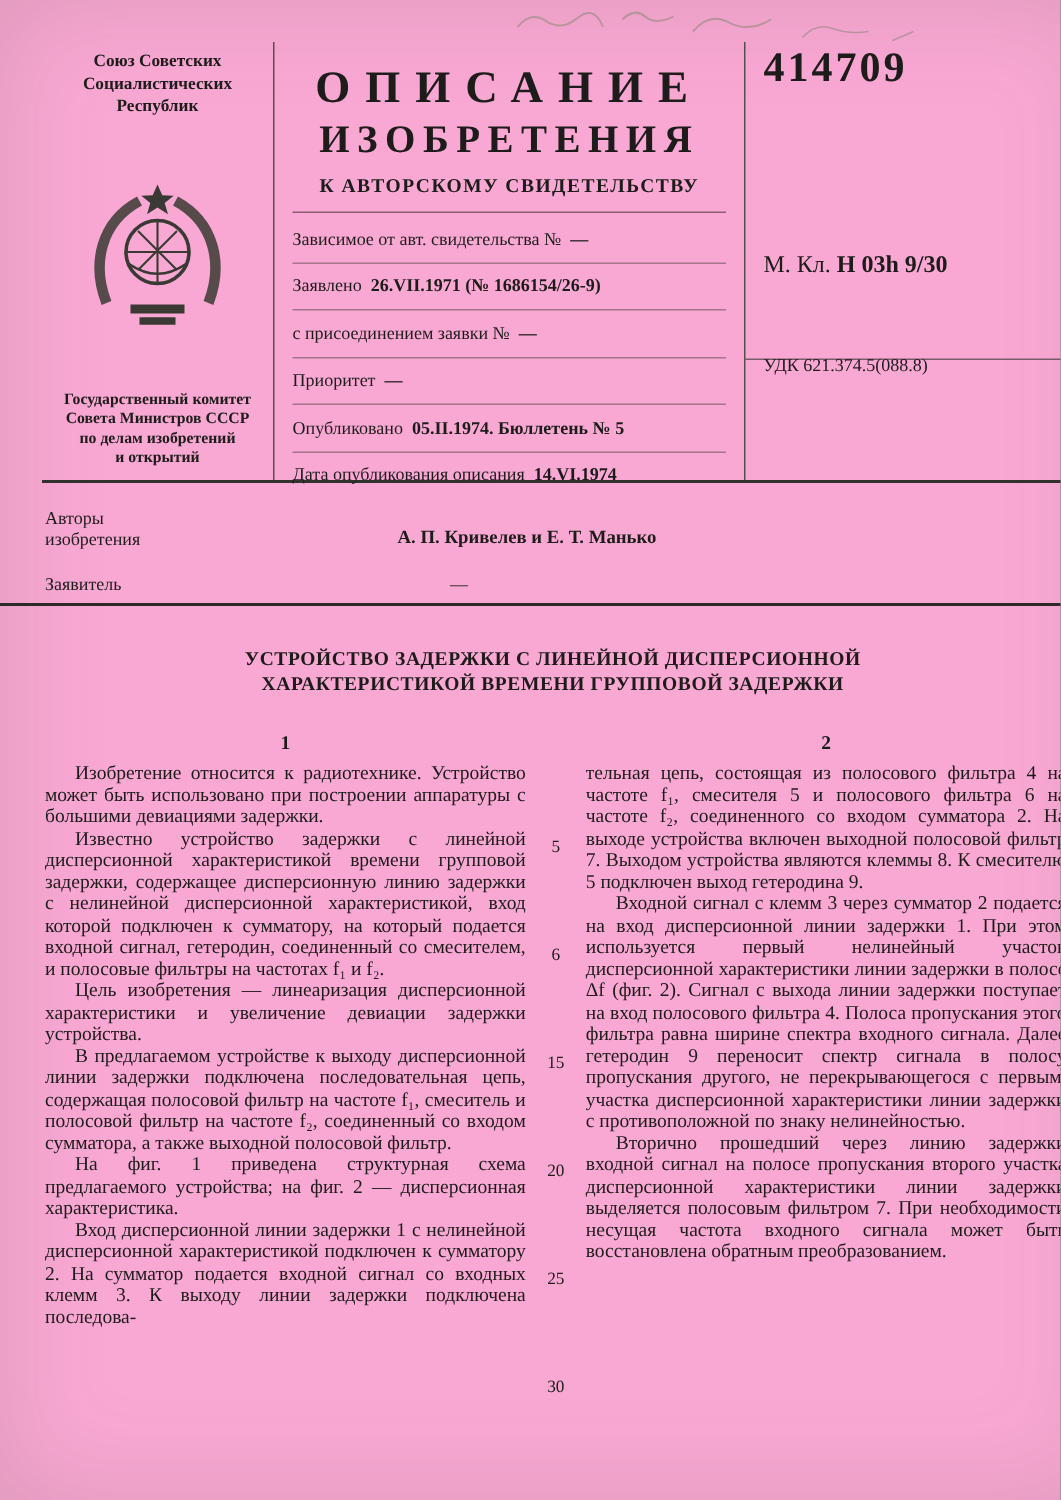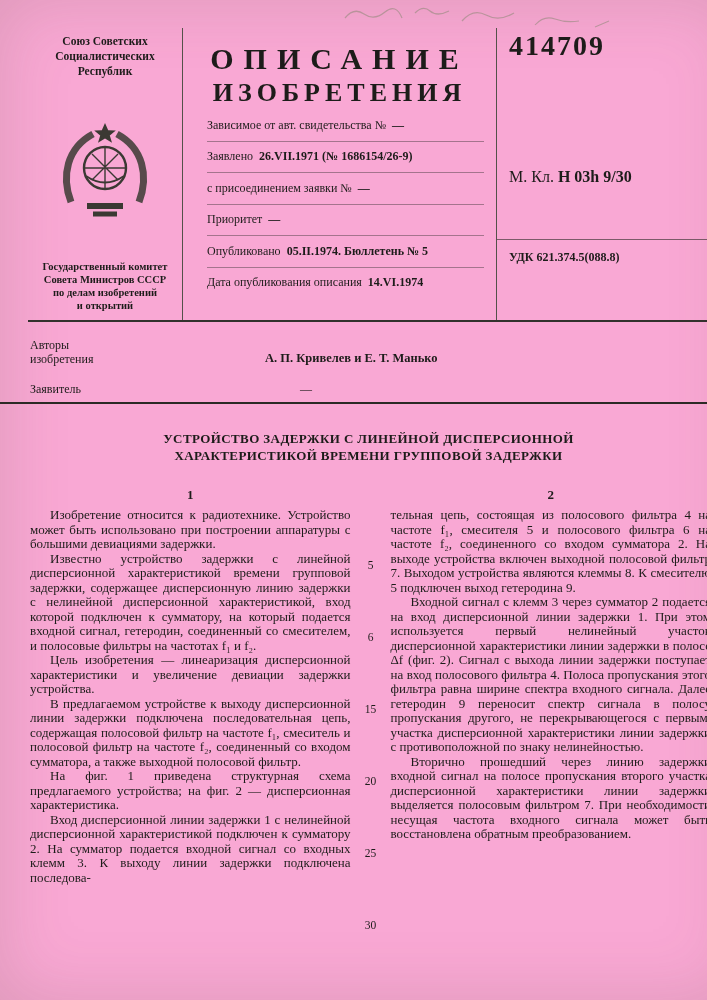--- a/index.html
+++ b/index.html
@@ -16,31 +16,31 @@
   .h-left{width:154px;display:flex;flex-direction:column;align-items:center;
     justify-content:space-between;padding:6px 4px 8px;box-sizing:border-box;text-align:center;}
   .union{font-size:11.5px;font-weight:bold;line-height:15px;white-space:pre-line;}
   .committee{font-size:10.5px;font-weight:bold;line-height:13px;white-space:pre-line;}
   .h-center{flex:1;border-left:1.5px solid #55514a;border-right:1.5px solid #55514a;
     box-sizing:border-box;padding:0 12px;position:relative;}
   .t1{font-size:30px;font-weight:bold;letter-spacing:10px;text-align:center;margin-top:14px;}
   .t2{font-size:26px;font-weight:bold;letter-spacing:5px;text-align:center;margin-top:2px;}
   .t3{font-size:13px;font-weight:bold;letter-spacing:1px;text-align:center;
     margin-top:8px;padding-bottom:9px;border-bottom:1px solid rgba(40,38,34,.55);}
-  .fields{margin-top:2px;margin-left:12px;}
+  .fields{margin-top:2px;}
   .field-row{height:30.5px;display:flex;align-items:center;gap:6px;font-size:12px;
     border-bottom:1px solid rgba(40,38,34,.4);}
   .field-row:last-child{border-bottom:none;}
   .f-value{font-weight:bold;}
   .h-right{width:212px;position:relative;box-sizing:border-box;}
   .pat-no{position:absolute;top:2px;left:12px;font-size:28px;font-weight:bold;letter-spacing:2px;}
   .class-row{position:absolute;top:140px;left:12px;font-size:16px;}
   .class-row b{font-weight:bold;}
   .udk-sep{position:absolute;top:211px;left:0;right:-28px;border-top:1px solid rgba(40,38,34,.6);}
-  .udk{position:absolute;top:222px;left:12px;font-size:12px;font-weight:bold;}
+  .udk{position:absolute;top:208px;left:12px;font-size:12px;font-weight:normal;}
   
   .parties{position:absolute;left:28px;top:338px;right:28px;height:72px;font-size:12px;}
   .p-authors-label{position:absolute;left:2px;top:0;white-space:pre-line;line-height:14px;}
   .p-authors-value{position:absolute;left:237px;top:13px;font-weight:bold;font-size:12.5px;}
   .p-appl-label{position:absolute;left:2px;top:44px;}
   .p-appl-value{position:absolute;left:272px;top:44px;}
   .big-rule{position:absolute;left:0;right:0;top:402px;height:2px;background:#2c2a26;}
   
   .inv-title{position:absolute;left:0;right:0;top:430px;text-align:center;
     font-size:13px;font-weight:bold;line-height:17px;letter-spacing:.4px;white-space:pre-line;}
@@ -87,20 +87,21 @@
       </svg>
       <div class="committee">Государственный комитет
 Совета Министров СССР
 по делам изобретений
 и открытий</div>
     </div>
 
     <div class="h-center">
       <div class="t1">ОПИСАНИЕ</div>
       <div class="t2">ИЗОБРЕТЕНИЯ</div>
+      <div class="t3">К АВТОРСКОМУ СВИДЕТЕЛЬСТВУ</div>
       <div class="fields">
         <div class="field-row">
           <span class="f-label">Зависимое от авт. свидетельства №</span>
           <span class="f-value">—</span>
         </div>
         <div class="field-row">
           <span class="f-label">Заявлено</span>
           <span class="f-value">26.VII.1971 (№ 1686154/26-9)</span>
         </div>
         <div class="field-row">

